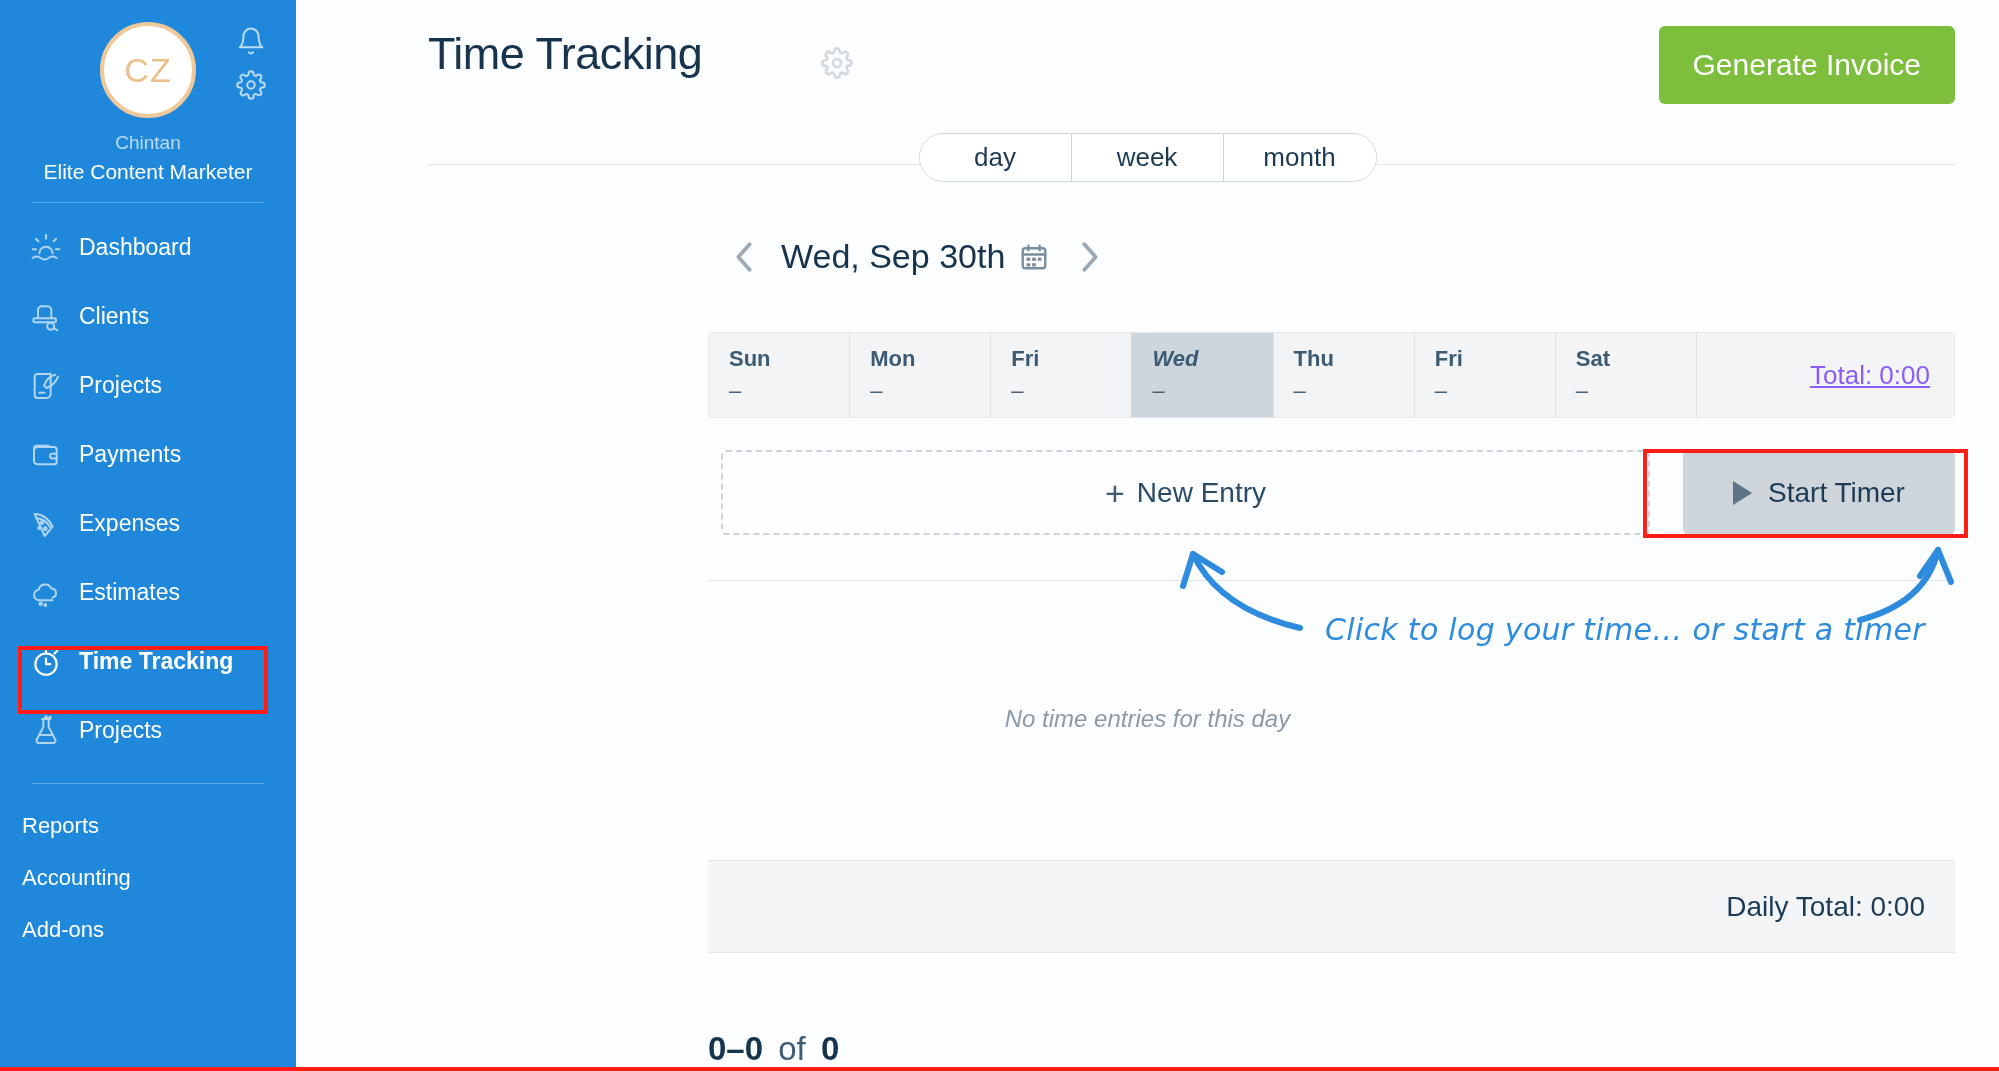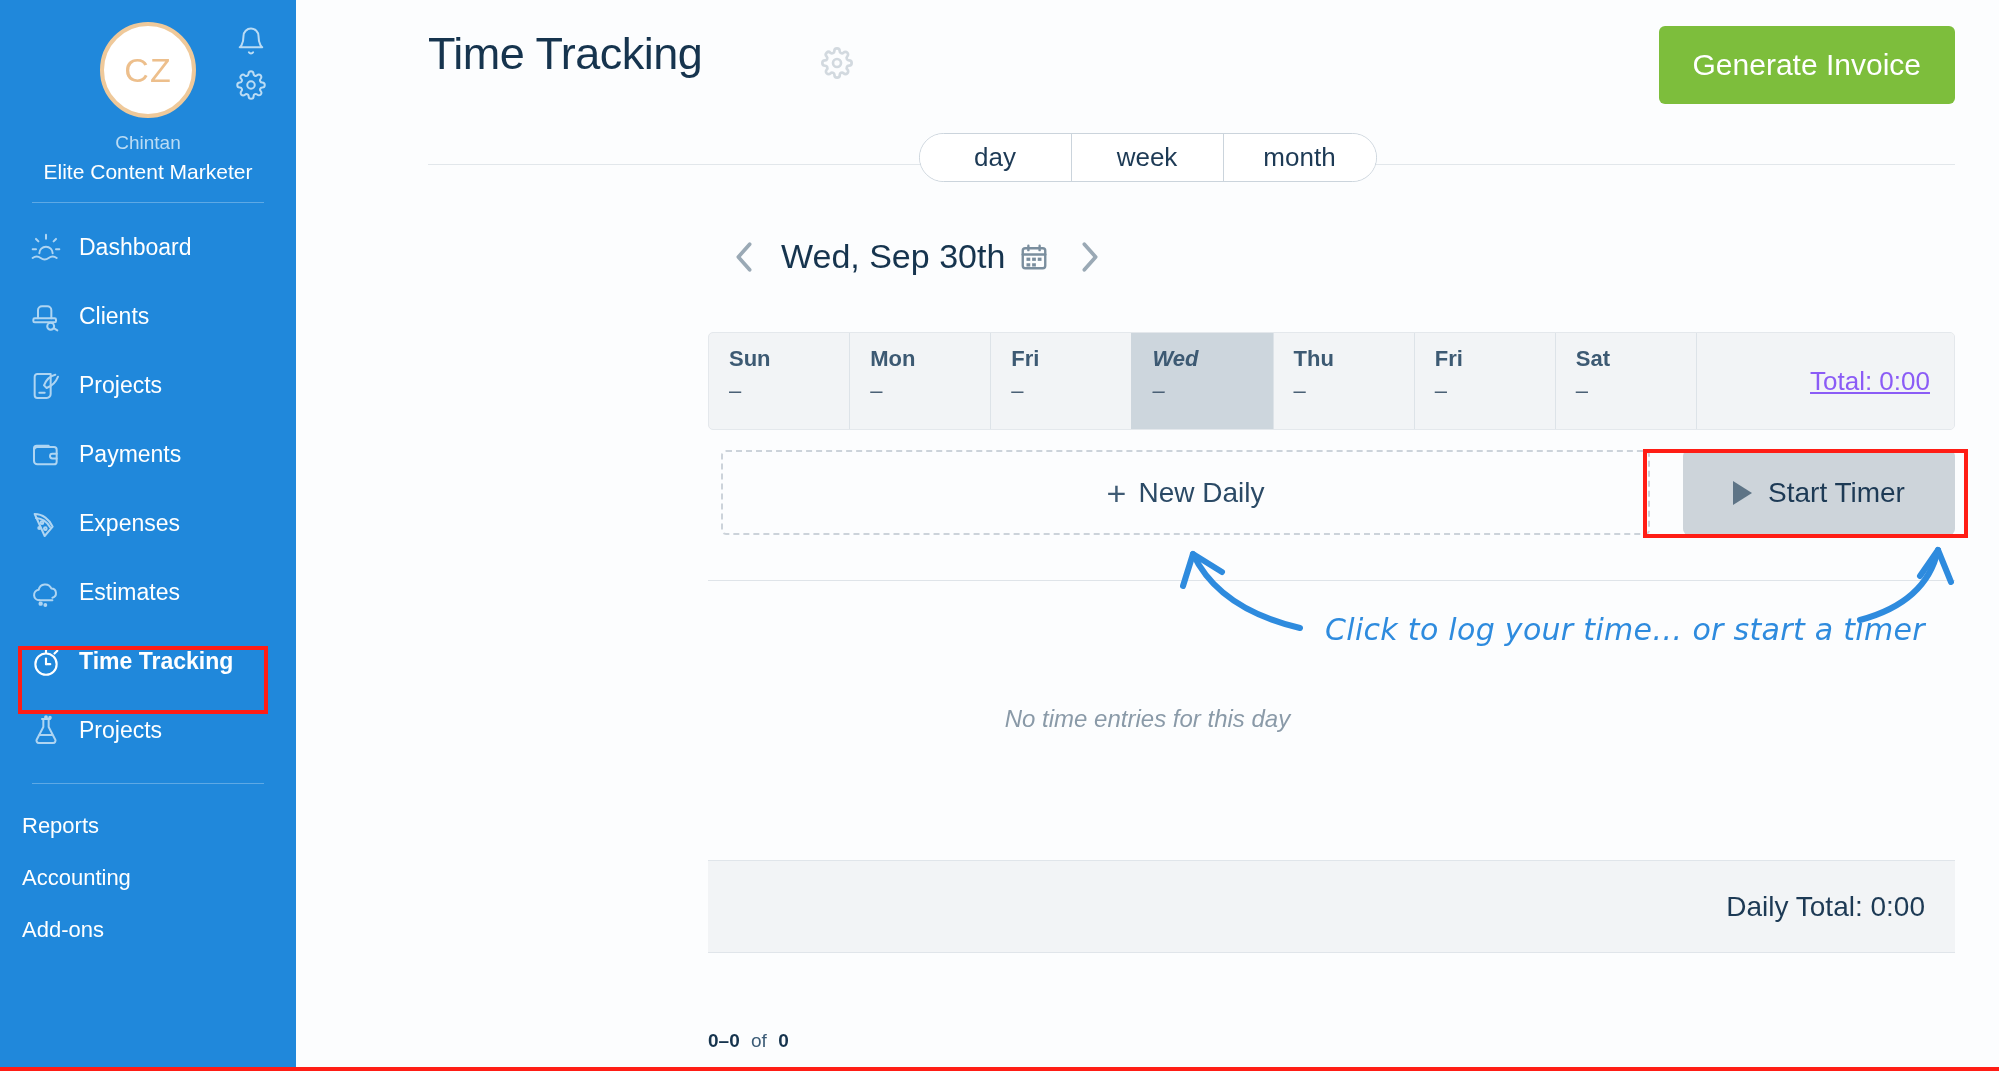--- a/index.html
+++ b/index.html
@@ -148,21 +148,21 @@
   .chev { color: #9AA9B5; cursor: pointer; padding: 0 10px; display:flex; }
   .date-label {
     font-size: 34px; color: #16344E; margin: 0 14px;
     white-space: nowrap;
   }
   .cal-ico { color: #7A8E9E; cursor: pointer; display: flex; margin-right: 18px; }
 
   
   .week-strip {
     position: absolute; left: 412px; right: 44px; top: 332px;
-    height: 98px;
+    height: 86px;
     display: flex;
     background: #F2F4F6;
     border: 1px solid #E4E8EC;
     border-radius: 5px;
     overflow: hidden;
   }
   .wcell {
     flex: 1 1 0; position: relative;
     padding: 13px 0 0 20px;
     border-left: 1px solid #DDE3E8;
@@ -237,21 +237,21 @@
     background: #F2F4F6;
     border-top: 1px solid #E0E5EA;
     border-bottom: 1px solid #E0E5EA;
     display: flex; align-items: center; justify-content: flex-end;
     padding-right: 30px;
   }
   .daily-bar .dt { font-size: 28px; color: #1D3A55; }
 
   .pager {
     position: absolute; left: 412px; top: 1030px;
-    font-size: 19px; color: #16344E;
+    font-size: 33px; color: #16344E;
   }
   .pager .num { font-weight: bold; }
   .pager .of { font-weight: 400; color: #3C5C77; margin: 0 6px; }
 
   .bottom-red {
     position: absolute; left: 0; right: 0; bottom: 0;
     height: 4px; background: #FF1D15;
   }
 
   
@@ -491,21 +491,21 @@
       <div class="wcell">
         <div class="wd">Sat</div>
         <div class="wv">–</div>
       </div>
       <div class="wtotal">Total: 0:00</div>
     </div>
 
     <div class="entry-row">
       <div class="new-entry">
         <span class="plus">+</span>
-        <span class="ne-label">New Daily</span>
+        <span class="ne-label">New Entry</span>
       </div>
       <div class="timer-wrap">
         <button class="start-timer">
           <span class="tri"></span>
           <span class="st-label">Start Timer</span>
         </button>
       </div>
     </div>
 
     <div class="rule2"></div>

